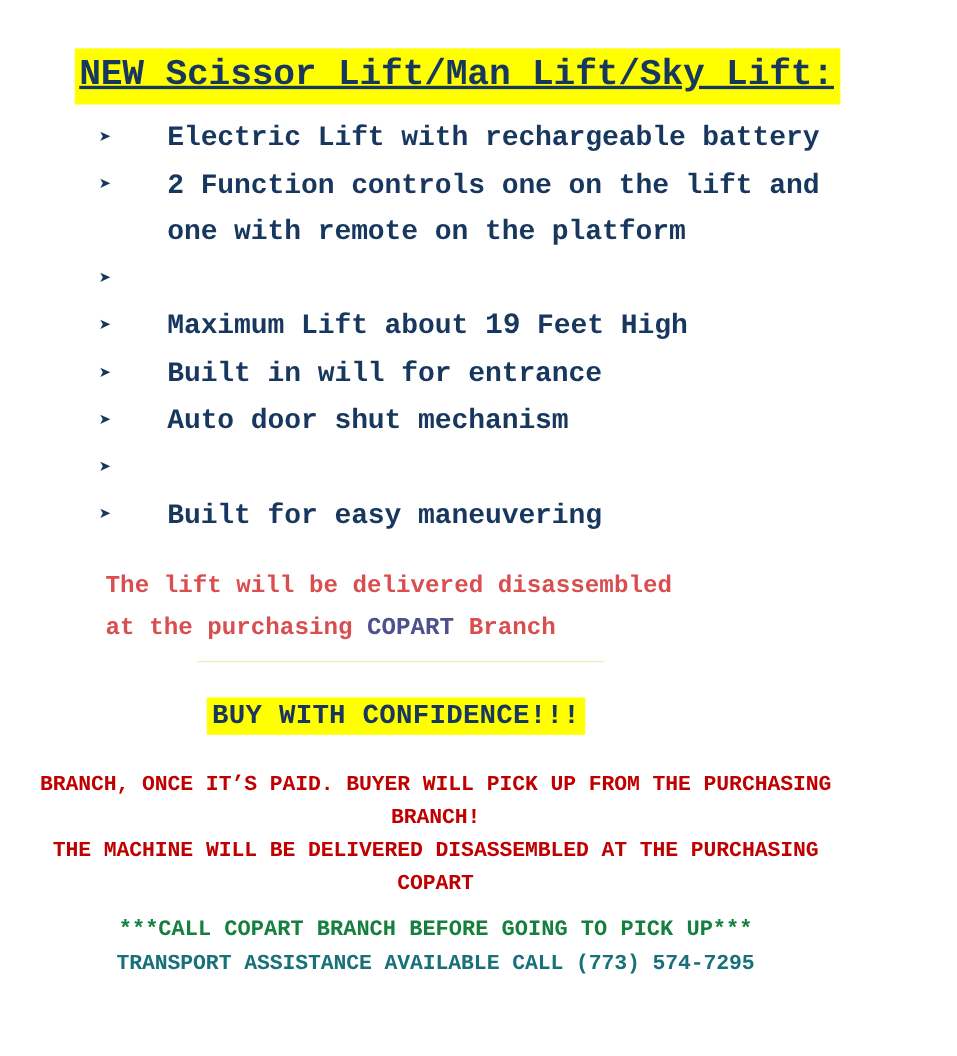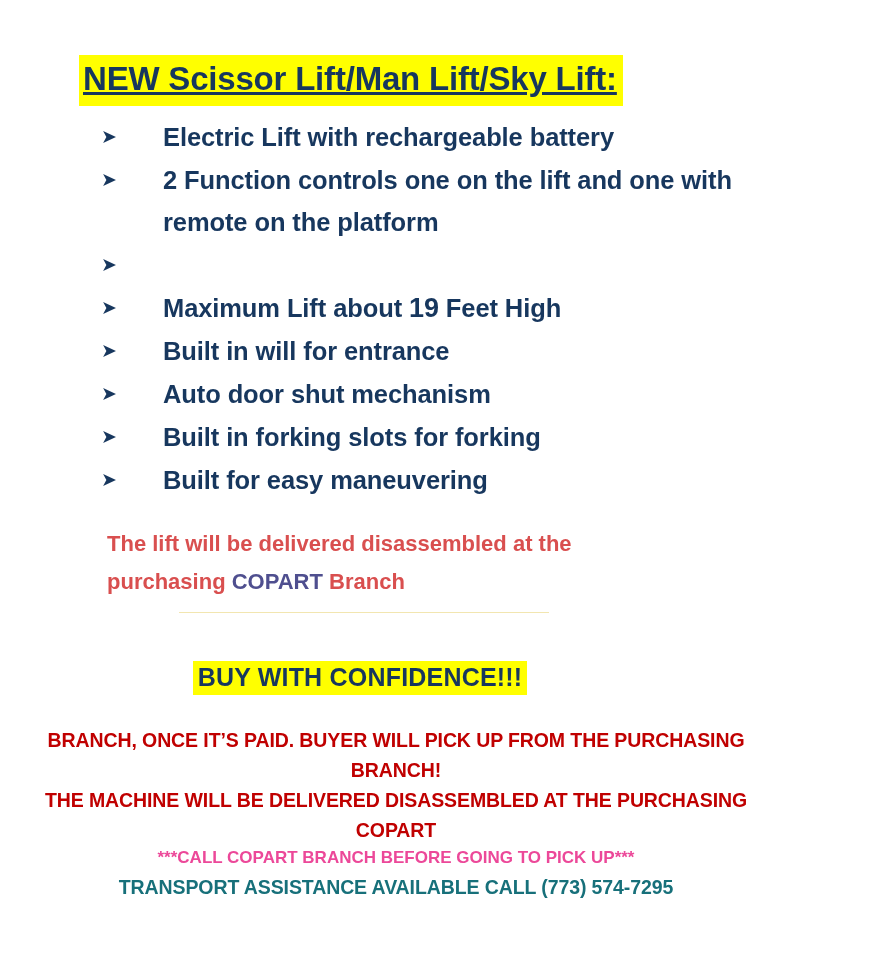--- a/index.html
+++ b/index.html
@@ -11,21 +11,22 @@
     height: 960px;
     background: #ffffff;
     font-family: "Liberation Sans", sans-serif;
     overflow: hidden;
   }
   .page {
     position: relative;
     width: 792px;
     height: 960px;
     box-sizing: border-box;
-    padding: 15px;
+    padding: 4px;
+    font-family: Liberation Mono, monospace;
   }
 
   
   .title-wrap {
     padding: 40px 0 0 64px;
   }
   .title {
     display: inline-block;
     font-size: 33px;
     font-weight: bold;
@@ -86,21 +87,21 @@
     width: 370px;
     height: 1px;
     background: #f2e6b0;
     position: relative;
     left: -32px;
   }
 
   
   .confidence-wrap {
     text-align: center;
-    margin-top: 48px;
+    margin-top: 32px;
     padding-right: 72px;
   }
   .confidence {
     display: inline-block;
     background: #ffff00;
     color: #17375e;
     font-size: 25px;
     font-weight: bold;
     letter-spacing: 0.2px;
     padding: 2px 5px 3px 5px;
@@ -113,24 +114,25 @@
     padding: 0 6px;
   }
   .footer .red {
     color: #c00000;
     font-size: 19.5px;
     font-weight: bold;
     line-height: 1.55;
     letter-spacing: -0.1px;
   }
   .footer .red-sm {
-    color: #ec4899;
-    font-size: 17px;
+    color: #15803d;
+    font-size: 20px;
     font-weight: bold;
     line-height: 1.55;
+    margin-top: 12px;
   }
   .footer .teal {
     color: #17707a;
     font-size: 19.5px;
     font-weight: bold;
     line-height: 1.6;
     letter-spacing: -0.1px;
   }
   .footer .line {
     display: block;
@@ -164,21 +166,20 @@
     <li>
       <span class="arrow">➤</span>
       <span class="feat-text">Built in will for entrance</span>
     </li>
     <li>
       <span class="arrow">➤</span>
       <span class="feat-text">Auto door shut mechanism</span>
     </li>
     <li>
       <span class="arrow">➤</span>
-      <span class="feat-text">Built in forking slots for forking</span>
     </li>
     <li>
       <span class="arrow">➤</span>
       <span class="feat-text">Built for easy maneuvering</span>
     </li>
   </ul>
 
   <div class="note"><span>The lift will be delivered disassembled at the purchasing </span><span class="copart">COPART</span><span> Branch</span></div>
 
   <div class="divider"></div>

